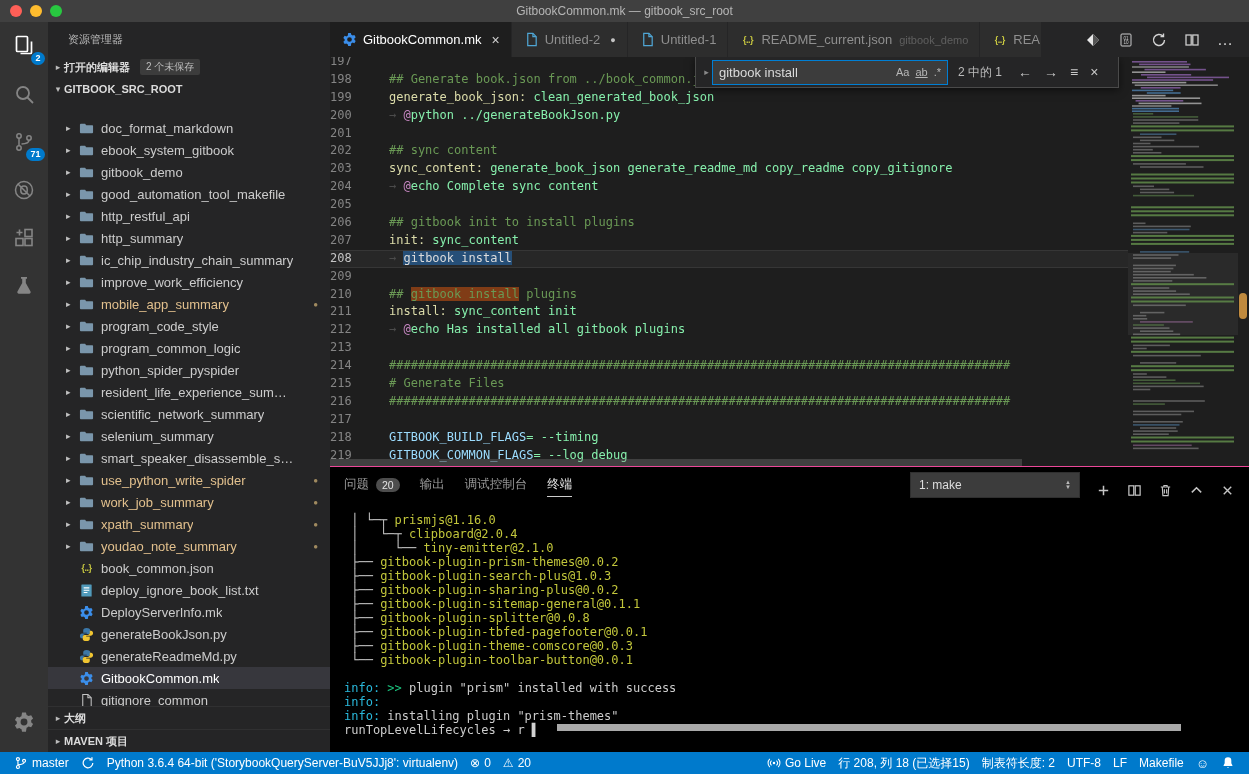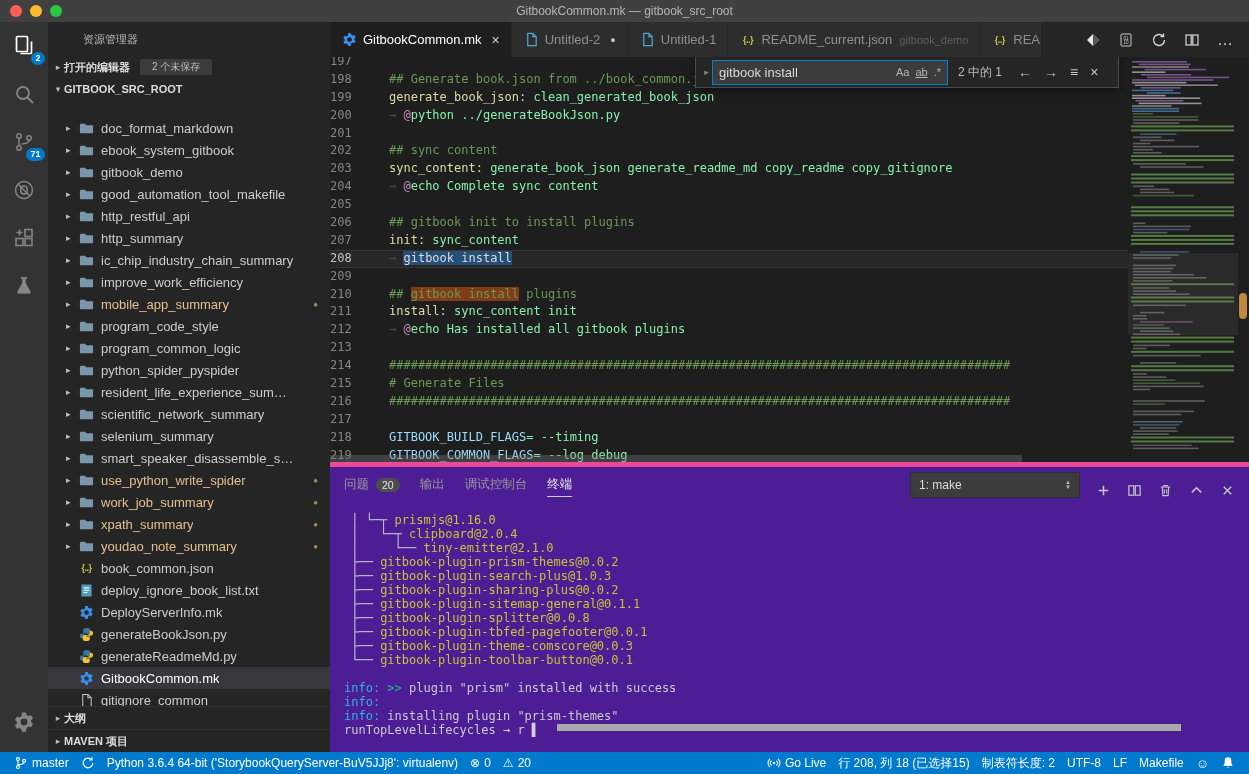--- a/index.html
+++ b/index.html
@@ -15,24 +15,24 @@
   
   .abar{width:48px;background:#333333;display:flex;flex-direction:column;align-items:center;flex:none}
   .abitem{width:48px;height:48px;display:flex;align-items:center;justify-content:center;color:#858585;position:relative}
   .abitem.active{color:#ffffff}
   .abitem svg{width:24px;height:24px}
   .abadge{position:absolute;right:3px;bottom:5px;background:#007ACC;color:#fff;font-size:9px;font-weight:bold;
           border-radius:9px;padding:1.5px 4.5px;line-height:1.1}
   .absettings{margin-top:auto;margin-bottom:6px}
   
   .sidebar{width:282px;background:#252526;position:relative;flex:none;overflow:hidden}
-  .sbtitle{height:34px;line-height:34px;padding-left:35px;font-size:11px;color:#b8b8b8}
+  .sbtitle{height:34px;line-height:34px;padding-left:20px;font-size:11px;color:#b8b8b8}
   .sbsec{height:22px;display:flex;align-items:center;font-size:11px;font-weight:bold;color:#dcdcdc;padding-left:4px}
   .sbsec .tw{width:12px;font-size:9px;color:#bbb;text-align:center}
-  .oebadge{margin-left:10px;background:#3c3c3c;color:#bdbdbd;font-size:10px;padding:1px 12px;border-radius:2px;font-weight:normal}
+  .oebadge{margin-left:10px;background:#3c3c3c;color:#bdbdbd;font-size:10px;padding:1px 6px;border-radius:2px;font-weight:normal}
   #tree{position:absolute;top:95px;bottom:44px;left:0;right:0;overflow:hidden}
   .trow{height:22px;display:flex;align-items:center;padding-left:18px;font-size:13px;color:#cccccc;cursor:default}
   .trow .tw{width:12px;font-size:9px;color:#c0c0c0;flex:none}
   .trow.file{padding-left:30px}
   .trow.sel{background:#37373D;color:#ffffff}
   .trow.mod .tlbl{color:#E2C08D}
   .mdot{margin-left:auto;margin-right:12px;color:#a08a5f;font-size:8px}
   .fico{width:17px;height:16px;margin-right:6px;display:flex;align-items:center;justify-content:center;flex:none}
   .fico svg{width:15px;height:15px}
   .tlbl{white-space:nowrap;overflow:hidden;text-overflow:ellipsis;max-width:196px}
@@ -82,21 +82,21 @@
   .fcount{font-size:12px;color:#bbbbbb;margin:0 10px;white-space:nowrap}
   .fbtn{color:#c9c9c9;font-size:14px;margin:0 6px;cursor:pointer}
   
   #mm{position:absolute;right:11px;top:0;bottom:7px;width:110px;background:#1e1e1e}
   .mslider{position:absolute;left:0;right:0;top:196px;height:82px;background:rgba(121,121,121,.13)}
   .ruler{position:absolute;right:0;top:0;bottom:7px;width:11px}
   .rhandle{position:absolute;left:1px;width:8px;top:236px;height:26px;background:#C08A3E;border-radius:4px}
   .ehscroll{position:absolute;left:0;bottom:0;height:7px;right:121px}
   .ehandle{height:100%;width:692px;background:rgba(121,121,121,.38)}
   
-  .panel{height:285px;background:#4c1d95;border-top:5px solid #ec4899;position:relative;flex:none}
+  .panel{height:285px;background:#000000;border-top:1px solid #ec4899;position:relative;flex:none}
   .phead{height:35px;display:flex;align-items:center;padding:0 14px;color:#9a9a9a}
   .ptab{margin-right:20px;display:flex;align-items:center;gap:7px;height:35px;position:relative;font-size:12.5px;cursor:pointer}
   .ptab.active{color:#e7e7e7}
   .ptab.active:after{content:"";position:absolute;bottom:5px;left:0;right:0;height:1px;background:#cccccc}
   .pbadge{background:#4D4D4D;color:#e3e3e3;border-radius:9px;padding:1px 6px;font-size:10.5px}
   .pctl{margin-left:auto;display:flex;align-items:flex-end;gap:16px;color:#c5c5c5}
   .pctl svg{width:15px;height:15px;display:block}
   .psel{background:#3C3C3C;border:1px solid #2f2f2f;height:24px;width:152px;display:flex;align-items:center;
         justify-content:space-between;padding:0 8px;color:#dddddd;font-size:12px;cursor:pointer}
   .pcaret{display:flex;flex-direction:column;font-size:6px;line-height:5px;color:#bbb}

